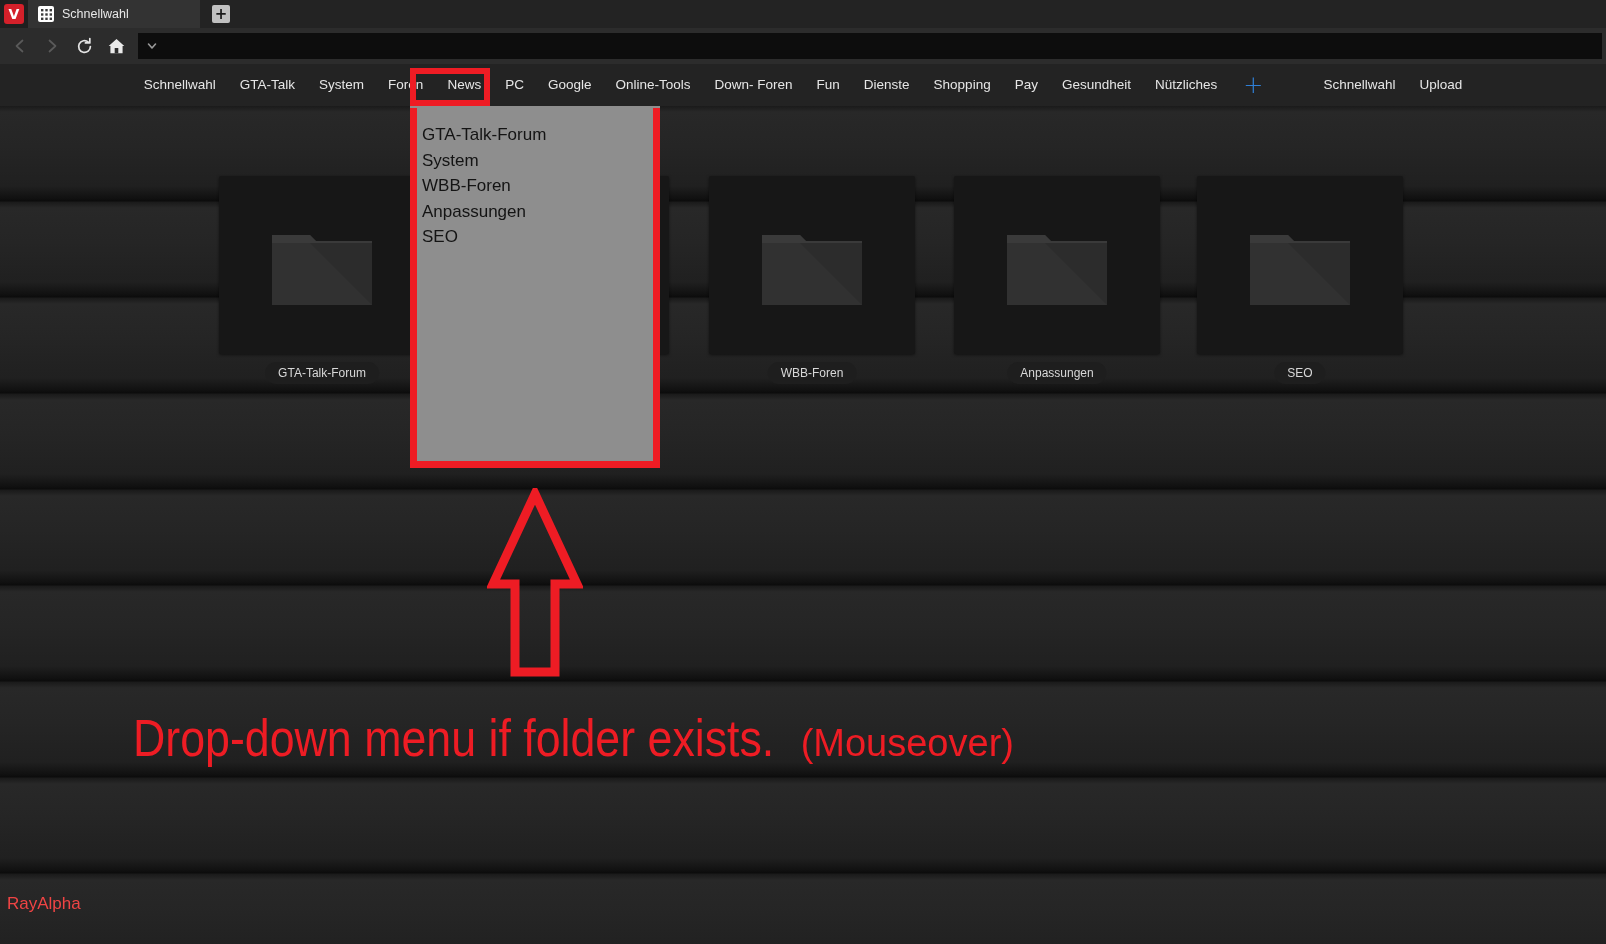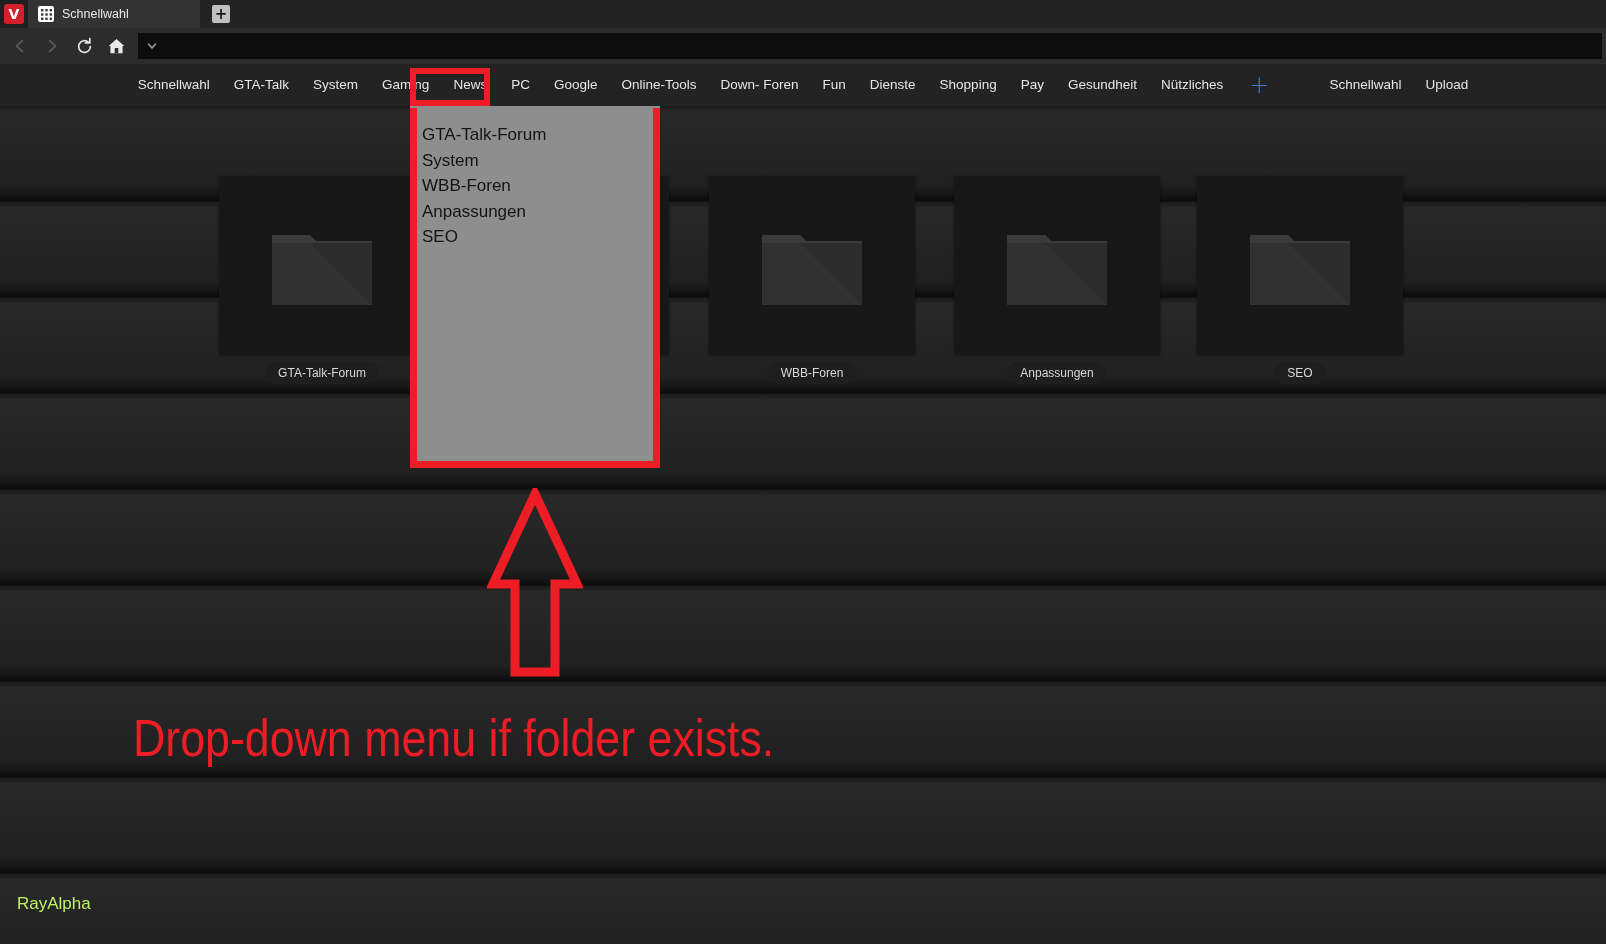--- a/index.html
+++ b/index.html
@@ -284,23 +284,23 @@
     color: #ee1c24;
     font-size: 38px;
     font-family: "Liberation Sans", sans-serif;
     line-height: 1;
     margin-left: -88px;
   }
 
   
   .watermark {
     position: absolute;
-    left: 17px;
+    left: 7px;
     top: 894px;
-    color: #bef264;
+    color: #ef4444;
     font-size: 17px;
     line-height: 1.2;
   }
 </style>
 </head>
 <body>
 
 <div id="app">
 
   <div class="tabbar">
@@ -363,21 +363,21 @@
       </span>
       <span class="urltext" title=""></span>
     </div>
   </div>
 
   <div class="bookmarkbar">
     <div class="bm-inner">
       <div class="bm-item">Schnellwahl</div>
       <div class="bm-item">GTA-Talk</div>
       <div class="bm-item">System</div>
-      <div class="bm-item">Gaming</div>
+      <div class="bm-item">Foren</div>
       <div class="bm-item">News</div>
       <div class="bm-item">PC</div>
       <div class="bm-item">Google</div>
       <div class="bm-item">Online-Tools</div>
       <div class="bm-item">Down- Foren</div>
       <div class="bm-item">Fun</div>
       <div class="bm-item">Dienste</div>
       <div class="bm-item">Shopping</div>
       <div class="bm-item">Pay</div>
       <div class="bm-item">Gesundheit</div>
@@ -463,17 +463,18 @@
   <div class="bm-highlight"></div>
 
   <div class="arrow-annot">
     <svg width="96" height="190" viewBox="0 0 96 190">
       <path d="M48 6 L90 96 L68 96 L68 184 L28 184 L28 96 L6 96 Z" fill="none" stroke="#ee1c24" stroke-width="9" stroke-linejoin="miter"></path>
     </svg>
   </div>
 
   <div class="annot-caption">
     <span class="annot-main">Drop-down menu if folder exists.</span>
+    <span class="annot-sub">(Mouseover)</span>
   </div>
 
   <div class="watermark">RayAlpha</div>
 
 </div>
 
 </body></html>

